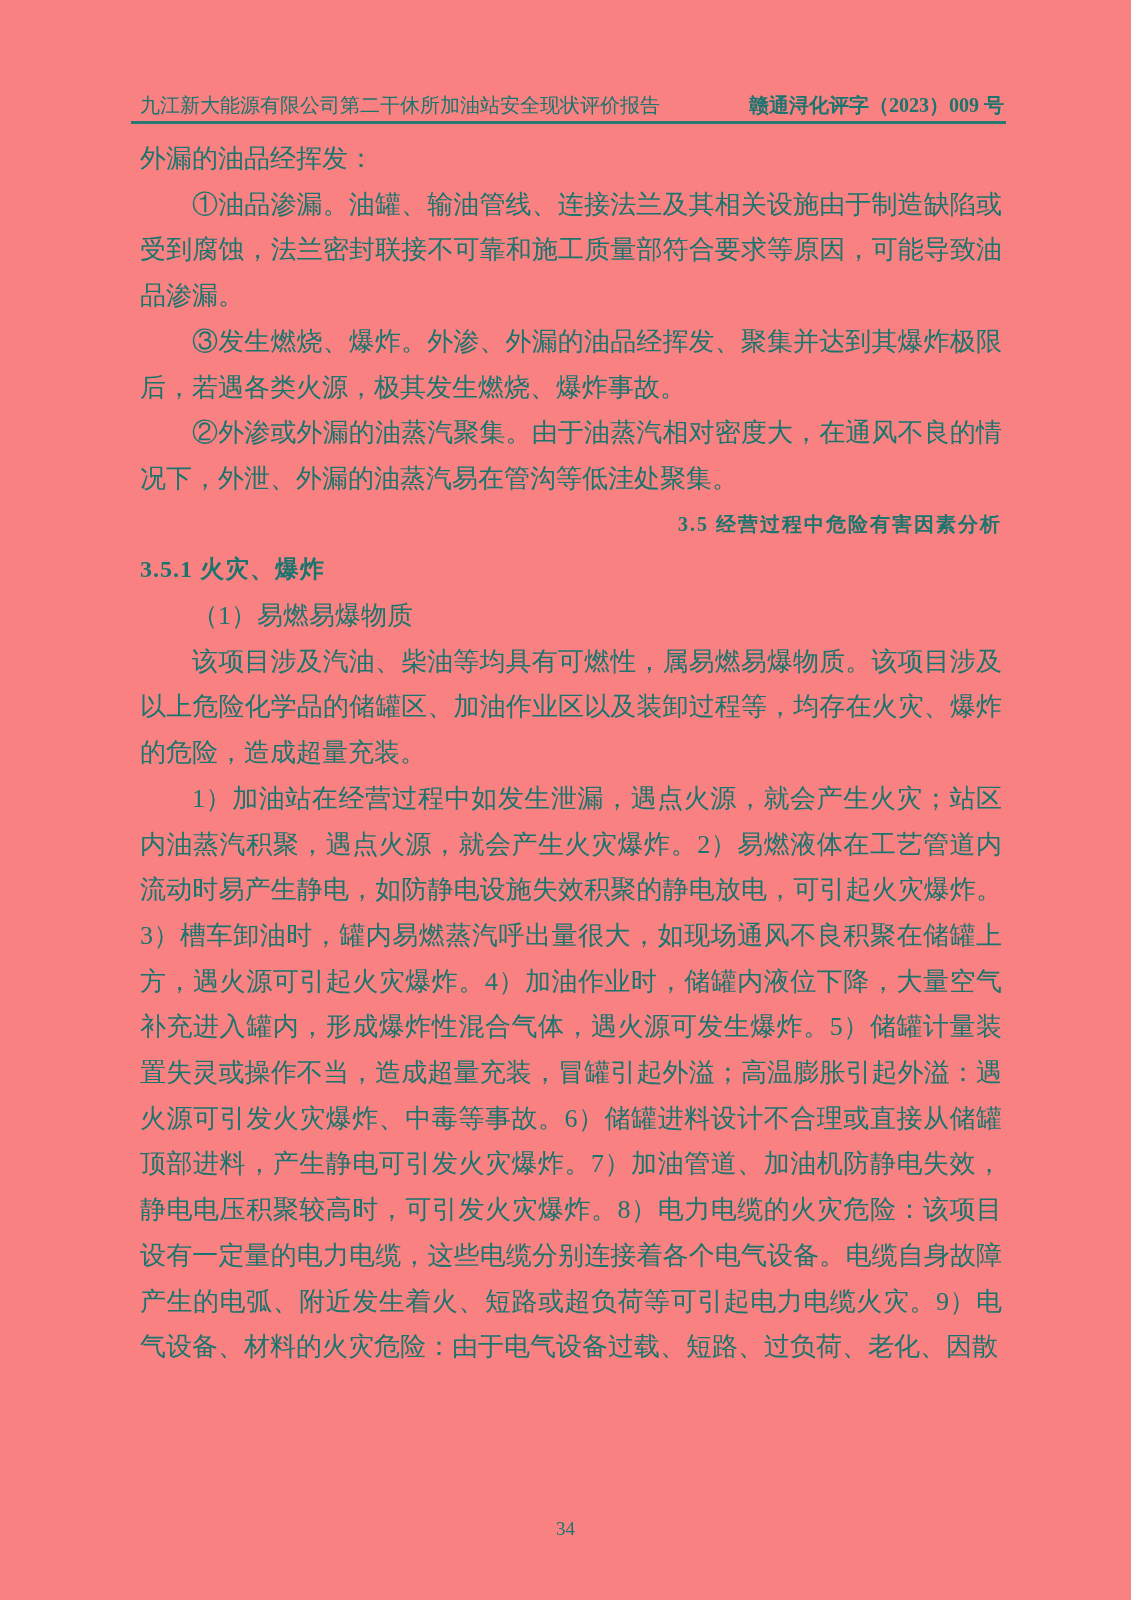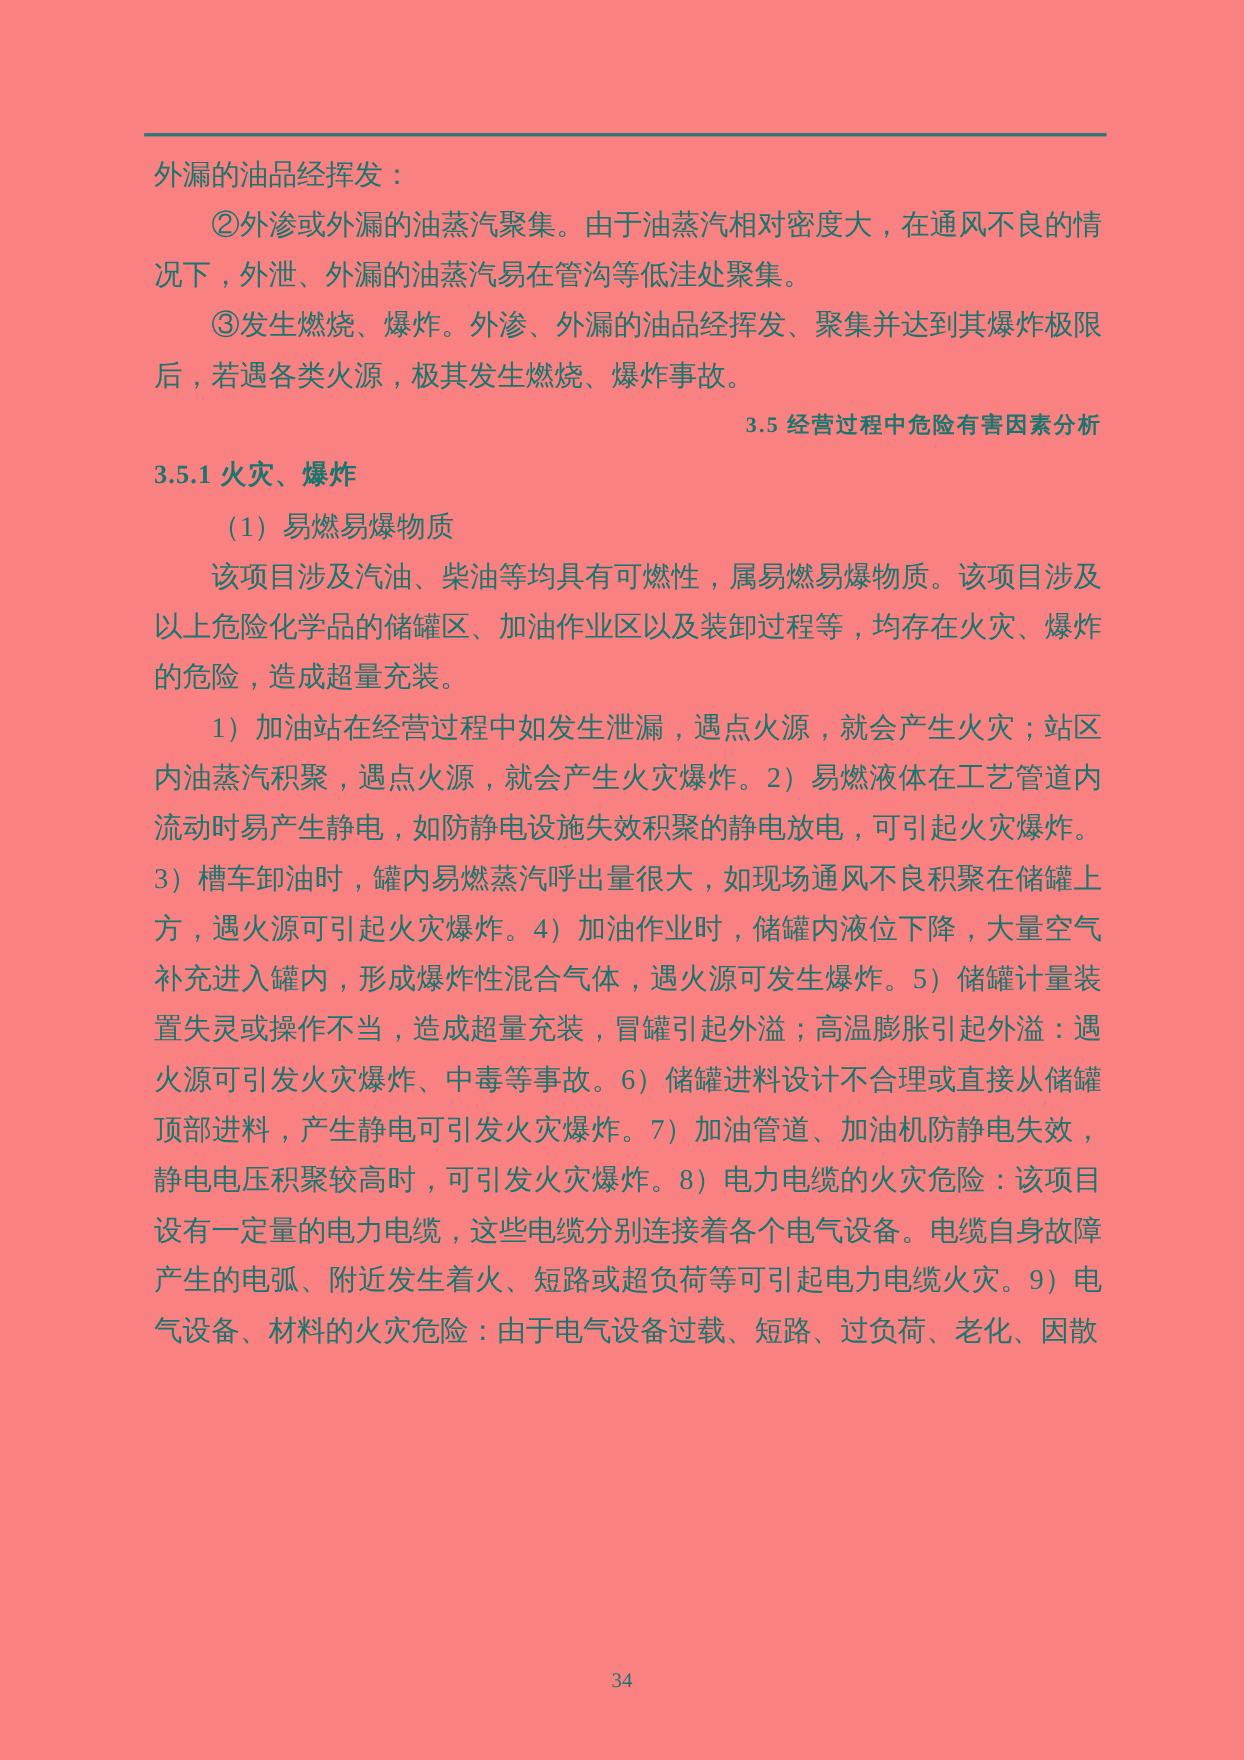--- a/index.html
+++ b/index.html
@@ -76,27 +76,32 @@
     font-size: 19px;
     line-height: 24px;
     margin-top: 44px;
   }
 </style>
 </head>
 <body>
 
 <div class="page">
 
+  <div class="header-text-row">
+    <span class="header-left">九江新大能源有限公司第二干休所加油站安全现状评价报告</span>
+    <span class="header-right">赣通浔化评字（2023）009 号</span>
+  </div>
   <div class="header-rule"></div>
 
   <div class="content">
 
   <p class="plain">外漏的油品经挥发：</p>
+      <p class="indent">①油品渗漏。油罐、输油管线、连接法兰及其相关设施由于制造缺陷或受到腐蚀，法兰密封联接不可靠和施工质量部符合要求等原因，可能导致油品渗漏。</p>
+      <p class="indent">③发生燃烧、爆炸。外渗、外漏的油品经挥发、聚集并达到其爆炸极限后，若遇各类火源，极其发生燃烧、爆炸事故。</p>
       <p class="indent">②外渗或外漏的油蒸汽聚集。由于油蒸汽相对密度大，在通风不良的情况下，外泄、外漏的油蒸汽易在管沟等低洼处聚集。</p>
-      <p class="indent">③发生燃烧、爆炸。外渗、外漏的油品经挥发、聚集并达到其爆炸极限后，若遇各类火源，极其发生燃烧、爆炸事故。</p>
       <div class="h2">3.5 经营过程中危险有害因素分析</div>
       <div class="h3">3.5.1 火灾、爆炸</div>
       <p class="indent">（1）易燃易爆物质</p>
       <p class="indent">该项目涉及汽油、柴油等均具有可燃性，属易燃易爆物质。该项目涉及以上危险化学品的储罐区、加油作业区以及装卸过程等，均存在火灾、爆炸的危险，造成超量充装。</p>
       <p class="indent">1）加油站在经营过程中如发生泄漏，遇点火源，就会产生火灾；站区内油蒸汽积聚，遇点火源，就会产生火灾爆炸。2）易燃液体在工艺管道内流动时易产生静电，如防静电设施失效积聚的静电放电，可引起火灾爆炸。3）槽车卸油时，罐内易燃蒸汽呼出量很大，如现场通风不良积聚在储罐上方，遇火源可引起火灾爆炸。4）加油作业时，储罐内液位下降，大量空气补充进入罐内，形成爆炸性混合气体，遇火源可发生爆炸。5）储罐计量装置失灵或操作不当，造成超量充装，冒罐引起外溢；高温膨胀引起外溢：遇火源可引发火灾爆炸、中毒等事故。6）储罐进料设计不合理或直接从储罐顶部进料，产生静电可引发火灾爆炸。7）加油管道、加油机防静电失效，静电电压积聚较高时，可引发火灾爆炸。8）电力电缆的火灾危险：该项目设有一定量的电力电缆，这些电缆分别连接着各个电气设备。电缆自身故障产生的电弧、附近发生着火、短路或超负荷等可引起电力电缆火灾。9）电气设备、材料的火灾危险：由于电气设备过载、短路、过负荷、老化、因散</p>
     </div>
 
   <div class="footer">
     <span>34</span>
   </div>

